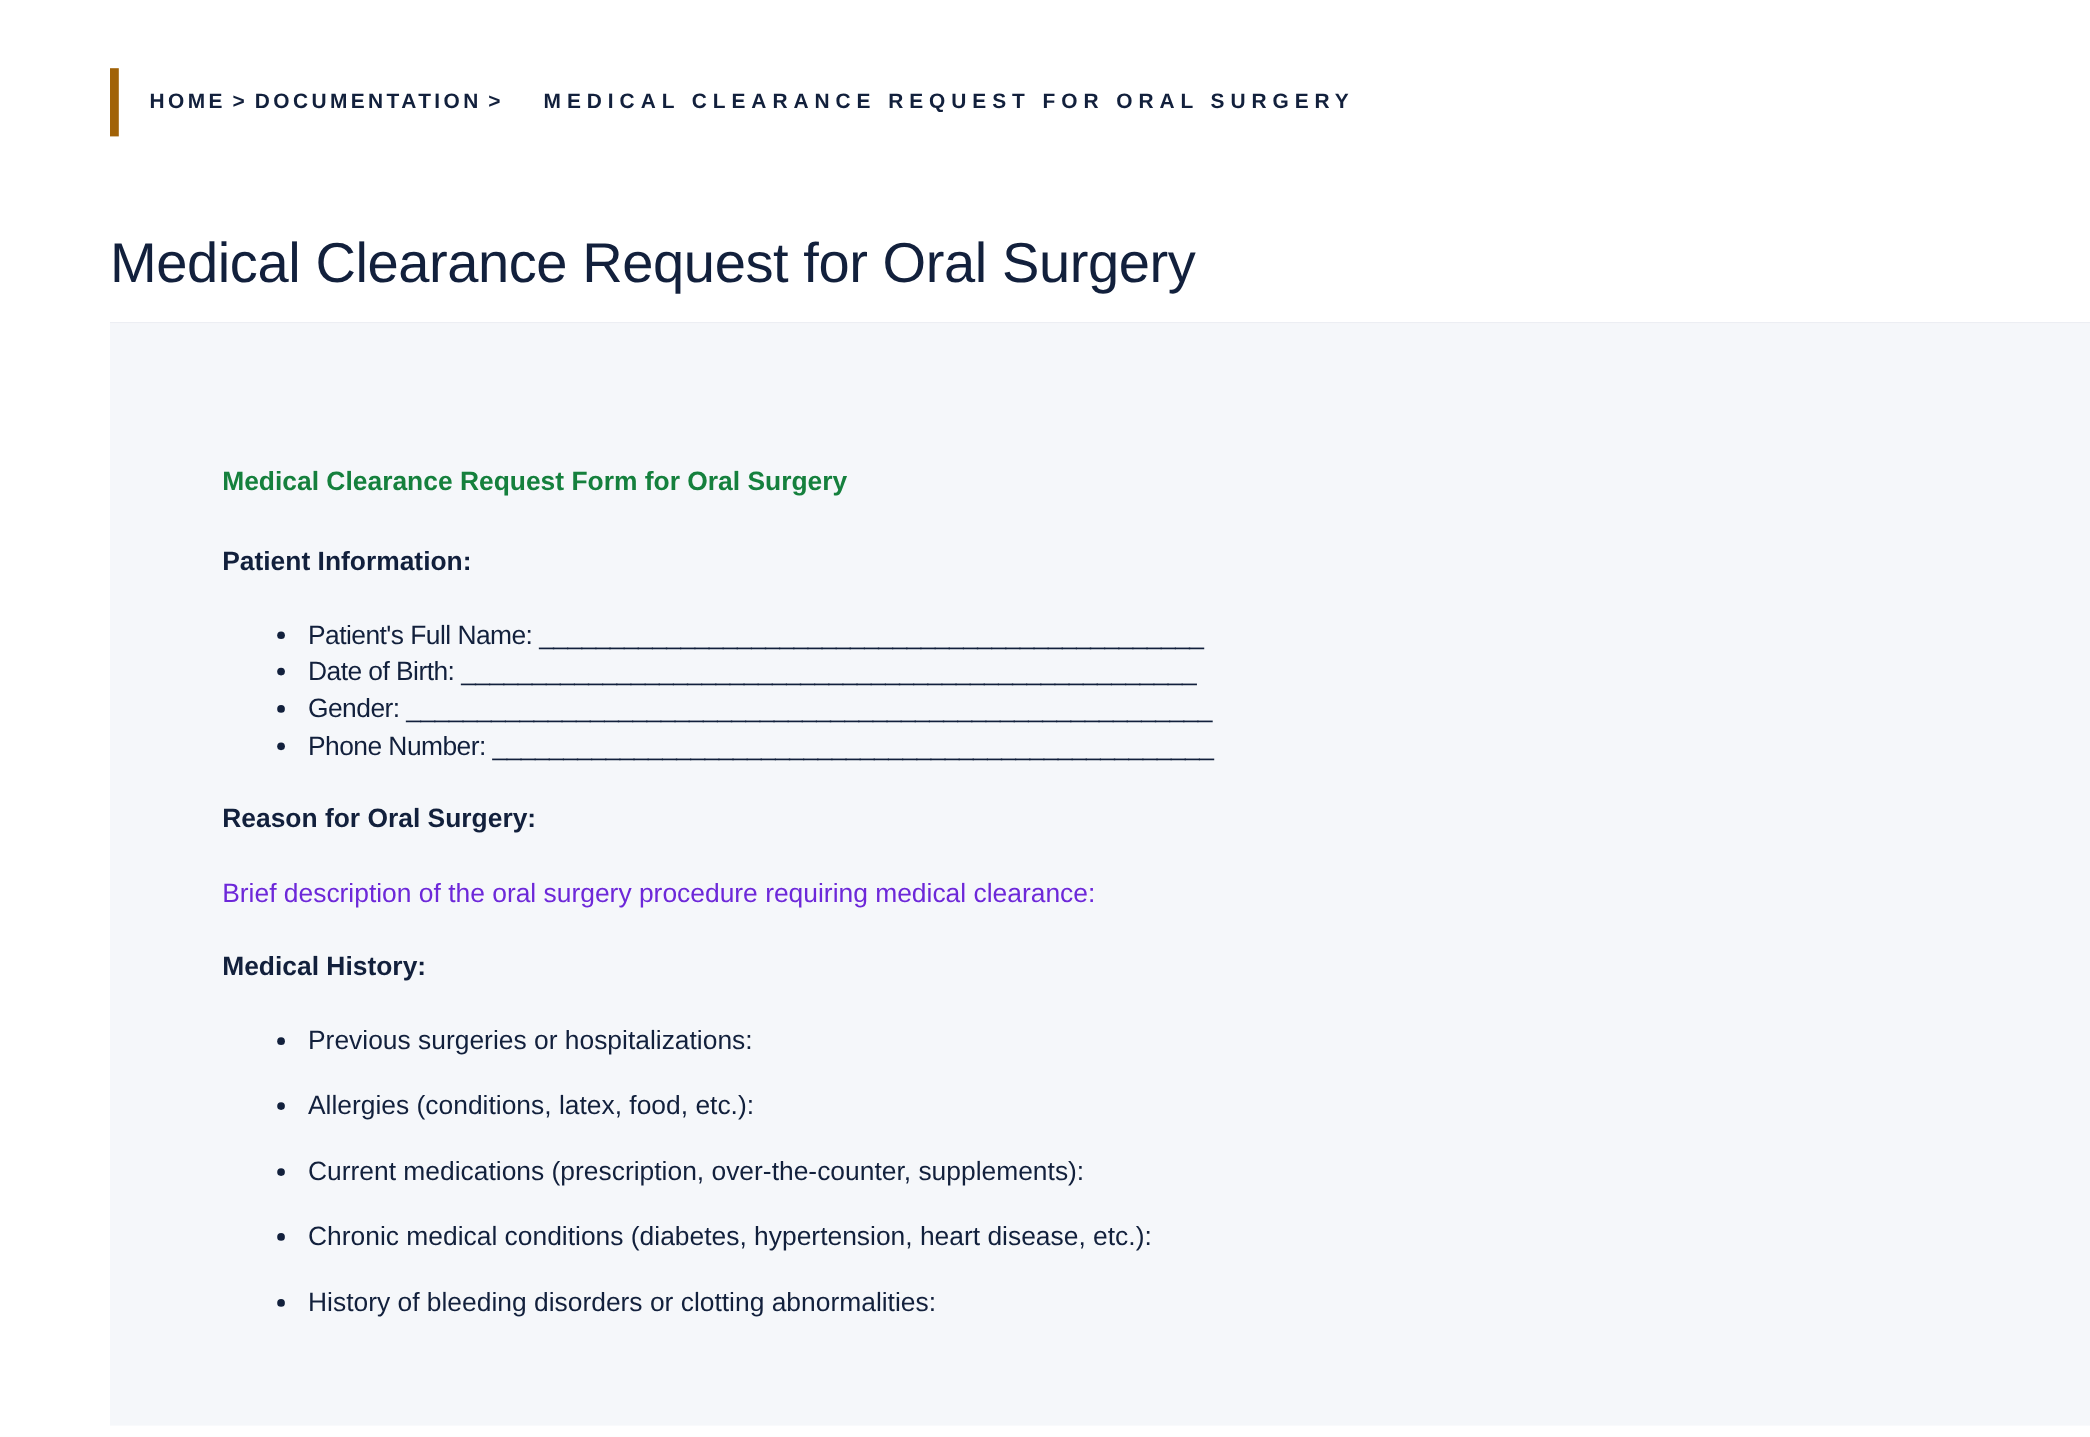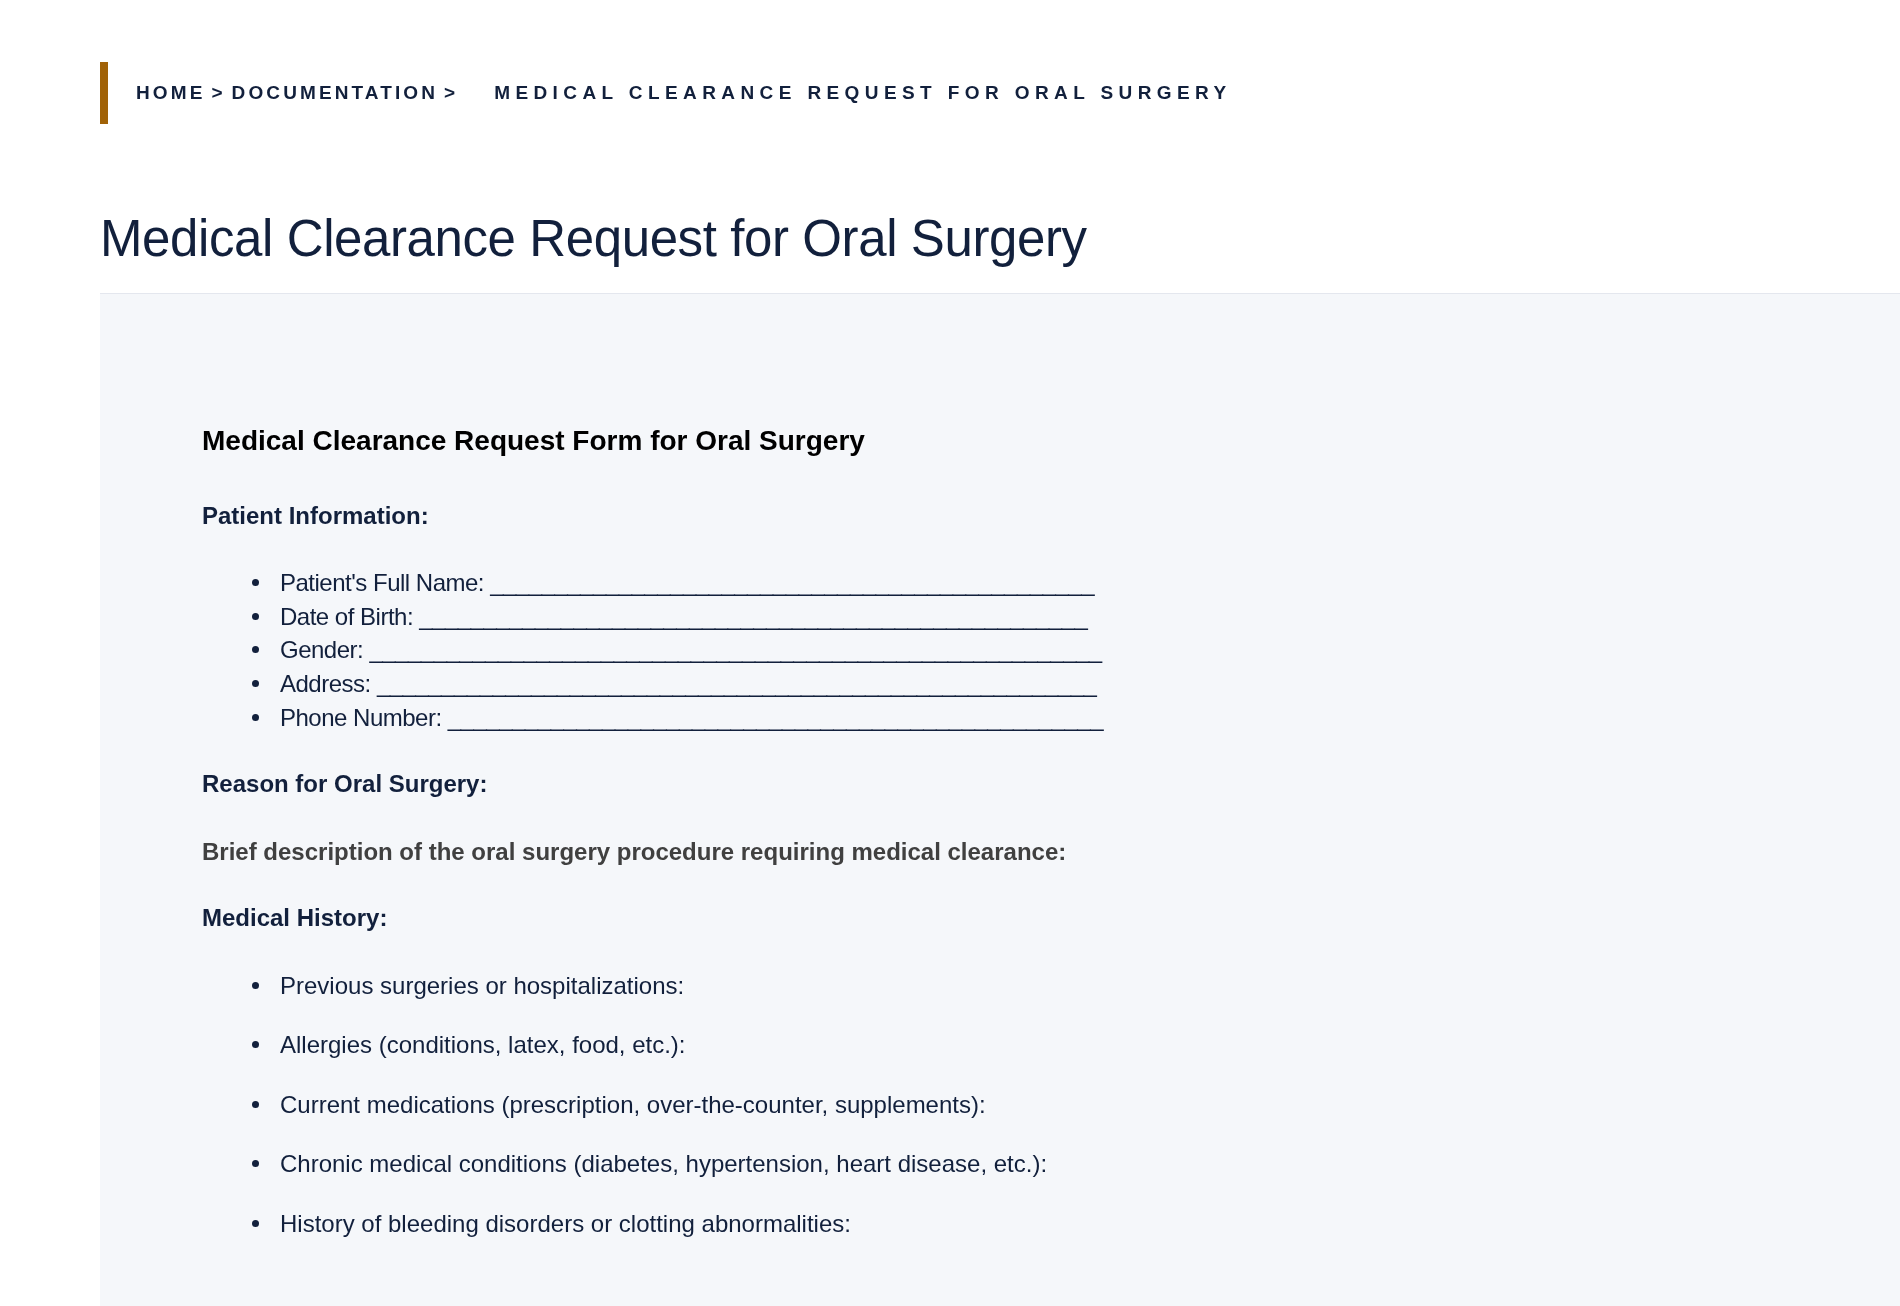--- a/index.html
+++ b/index.html
@@ -85,39 +85,39 @@
     margin-left: 100px;
     background: #f5f7fa;
     min-height: 900px;
     padding: 128px 0 60px 102px;
   }
   .doc-inner {
     max-width: 1120px;
   }
 
   .doc-h3 {
-    font-size: 28px;
+    font-size: 24px;
     font-weight: 700;
     line-height: 1.35;
     margin: 0 0 40px 0;
-    color: #000000;
+    color: #15803d;
   }
   .doc-h4 {
     font-size: 24px;
     font-weight: 700;
     line-height: 1.35;
     margin: 10px 0 34px 0;
     color: #12203c;
   }
   .doc-p {
     font-size: 24px;
-    font-weight: 700;
+    font-weight: 400;
     line-height: 1.4;
     margin: 12px 0 34px 0;
-    color: #404040;
+    color: #6d28d9;
   }
   ul.doc-list {
     list-style: none;
     margin: 0 0 34px 0;
     padding: 0 0 0 46px;
   }
   ul.doc-list li {
     position: relative;
     font-size: 24px;
     line-height: 1.4;
@@ -165,21 +165,20 @@
     <div class="doc-inner">
 
       <h3 class="doc-h3">Medical Clearance Request Form for Oral Surgery</h3>
 
       <h4 class="doc-h4">Patient Information:</h4>
 
       <ul class="doc-list tight">
         <li><span class="fill-line">Patient's Full Name: _______________________________________________</span></li>
         <li><span class="fill-line">Date of Birth: ____________________________________________________</span></li>
         <li><span class="fill-line">Gender: _________________________________________________________</span></li>
-        <li><span class="fill-line">Address: ________________________________________________________</span></li>
         <li><span class="fill-line">Phone Number: ___________________________________________________</span></li>
       </ul>
 
       <h4 class="doc-h4">Reason for Oral Surgery:</h4>
 
       <p class="doc-p">Brief description of the oral surgery procedure requiring medical clearance:</p>
 
       <h4 class="doc-h4">Medical History:</h4>
 
 

